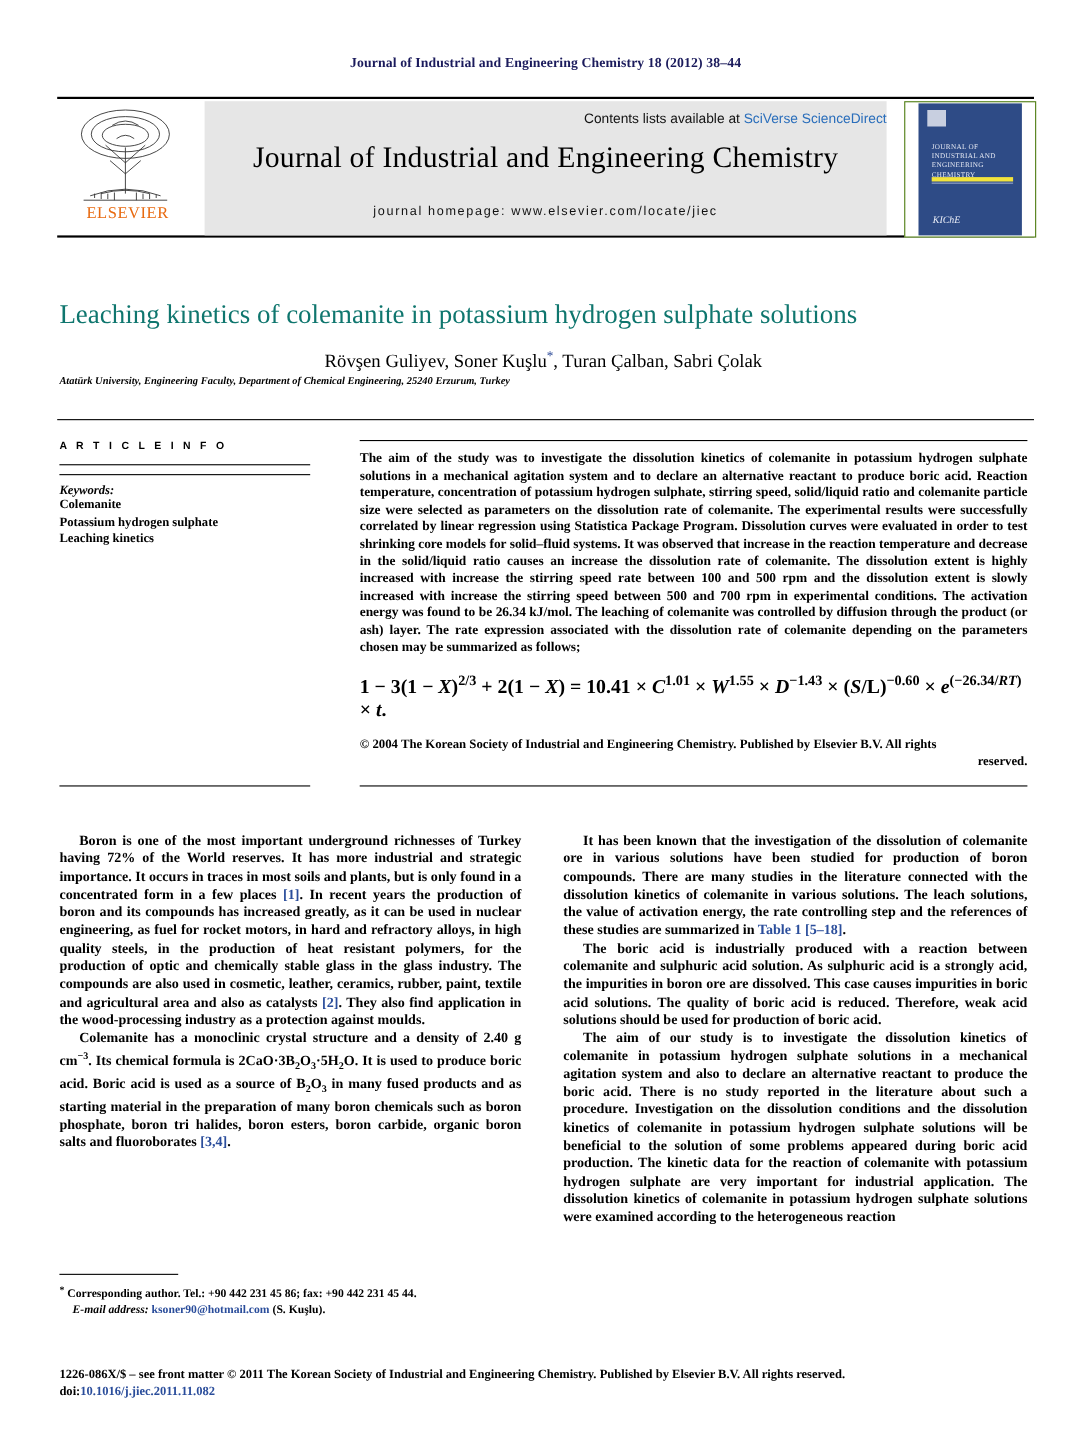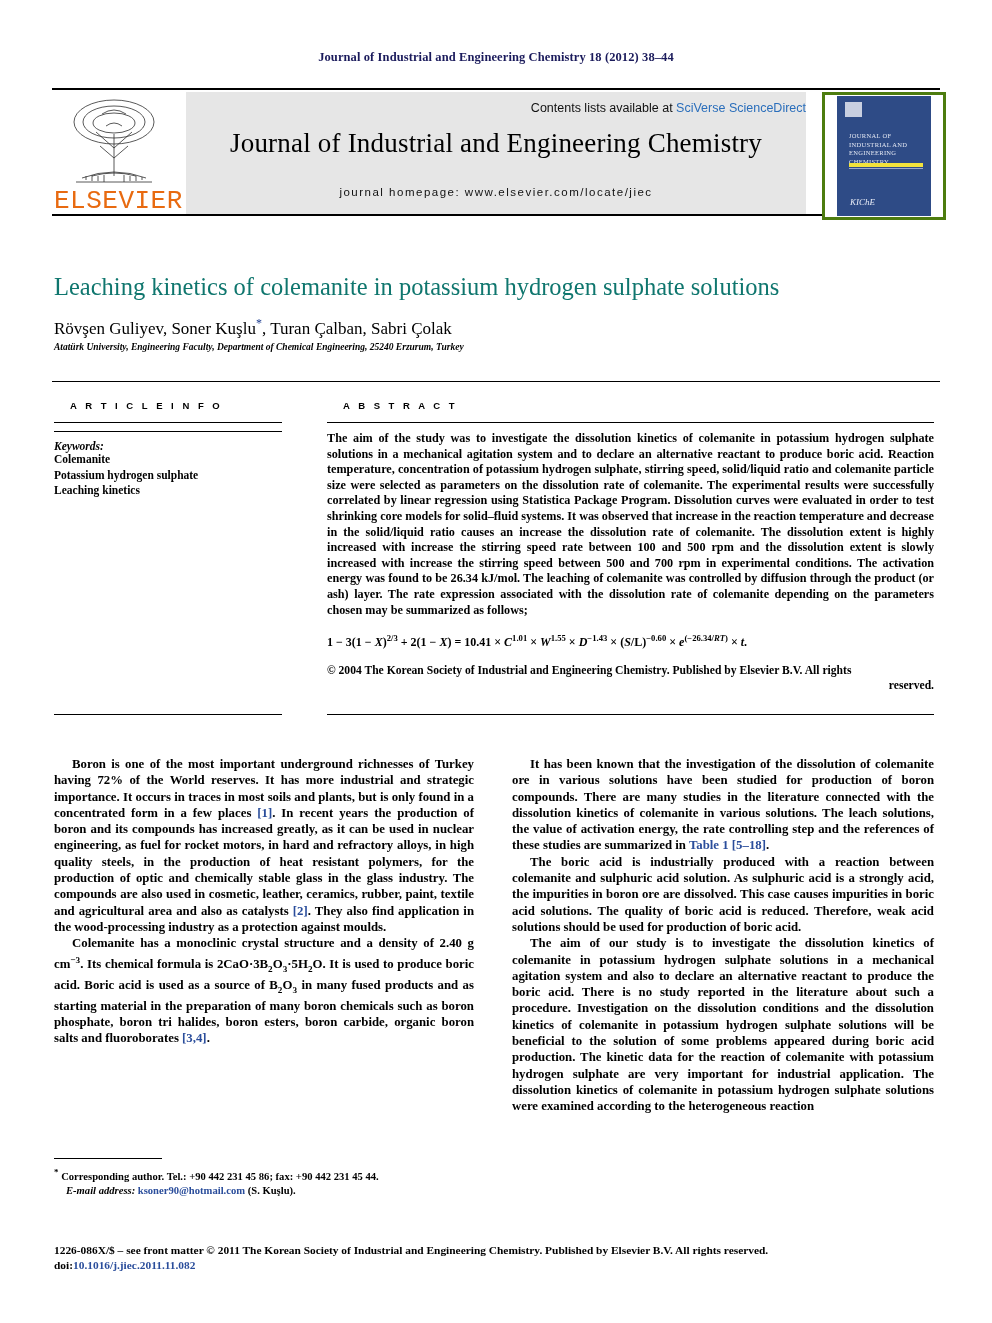--- a/index.html
+++ b/index.html
@@ -52,22 +52,22 @@
     width: 126px;
     height: 120px;
   }
   .tree-svg { position:absolute; left: 10px; top: 2px; }
   .elsevier-word {
     position: absolute;
     left: 2px;
     top: 92px;
     width: 124px;
     text-align: center;
-    font-family: Liberation Mono, monospace;
-    font-size: 26px;
+    font-family: Liberation Serif, serif;
+    font-size: 15px;
     letter-spacing: .5px;
     color: #e86a10;
     font-weight: normal;
   }
 
   .grey-band {
     position: absolute;
     left: 134px; top: 2px;
     width: 620px;
     height: 122px;
@@ -104,21 +104,21 @@
     letter-spacing: 1.5px;
   }
 
   
   .cover-thumb {
     position: absolute;
     left: 770px; top: 2px;
     width: 118px;
     height: 122px;
     background: #ffffff;
-    border: 3px solid #4d7c0f;
+    border: 1px solid #4d7c0f;
   }
   .cover-inner {
     position: absolute;
     left: 12px; top: 1px;
     width: 94px;
     height: 120px;
     background: #2e4b86;
   }
   .cover-els-mark {
     position: absolute;
@@ -168,20 +168,21 @@
     line-height: 30px;
     color: #0f766e;
   }
   .authors {
     position: absolute;
     left: 54px; top: 316px;
     width: 880px;
     font-family: "Liberation Serif", serif;
     font-size: 17px;
     color: #000;
+    text-align: center;
   }
   .authors .star { color: #1b3b8f; font-size: 12px; vertical-align: super; }
   .affiliation {
     position: absolute;
     left: 54px; top: 342px;
     width: 880px;
     font-family: "Liberation Serif", serif;
     font-style: italic;
     font-weight: bold;
     font-size: 9.5px;
@@ -205,21 +206,21 @@
     position: absolute;
     left: 327px; top: 400px;
     width: 607px;
   }
   .sec-head {
     font-family: "Liberation Sans", sans-serif;
     font-weight: bold;
     font-size: 9.5px;
     letter-spacing: 3px;
     color: #000;
-    margin: 0 0 11px 16px;
+    margin: 0 0 11px 0;
   }
   .hr-thin {
     border-top: 1.6px solid #000;
     margin: 0 0 8px 0;
   }
   .hist-label, .kw-label {
     font-family: "Liberation Serif", serif;
     font-style: italic;
     font-weight: bold;
     font-size: 11.5px;
@@ -239,21 +240,21 @@
     font-family: "Liberation Serif", serif;
     font-weight: bold;
     font-size: 12.2px;
     line-height: 15.6px;
     text-align: justify;
     margin: 0;
   }
   .abs-eq {
     font-family: "Liberation Serif", serif;
     font-weight: bold;
-    font-size: 12px;
+    font-size: 18px;
     margin: 15px 0 13px 0;
   }
   .abs-eq i { font-style: italic; }
   .abs-copy {
     font-family: "Liberation Serif", serif;
     font-weight: bold;
     font-size: 11.6px;
     line-height: 15px;
     text-align: justify;
     margin: 0;
@@ -402,21 +403,20 @@
     <div class="hr-thin"></div>
     <div class="kw-block">
       <p class="kw-label">Keywords:</p>
       <p class="kw-line">Colemanite</p>
       <p class="kw-line">Potassium hydrogen sulphate</p>
       <p class="kw-line">Leaching kinetics</p>
     </div>
   </div>
 
   <div class="abs-col">
-    <div class="sec-head">A B S T R A C T</div>
     <div class="hr-thin"></div>
     <p class="abs-body">The aim of the study was to investigate the dissolution kinetics of colemanite in potassium hydrogen sulphate solutions in a mechanical agitation system and to declare an alternative reactant to produce boric acid. Reaction temperature, concentration of potassium hydrogen sulphate, stirring speed, solid/liquid ratio and colemanite particle size were selected as parameters on the dissolution rate of colemanite. The experimental results were successfully correlated by linear regression using Statistica Package Program. Dissolution curves were evaluated in order to test shrinking core models for solid–fluid systems. It was observed that increase in the reaction temperature and decrease in the solid/liquid ratio causes an increase the dissolution rate of colemanite. The dissolution extent is highly increased with increase the stirring speed rate between 100 and 500 rpm and the dissolution extent is slowly increased with increase the stirring speed between 500 and 700 rpm in experimental conditions. The activation energy was found to be 26.34 kJ/mol. The leaching of colemanite was controlled by diffusion through the product (or ash) layer. The rate expression associated with the dissolution rate of colemanite depending on the parameters chosen may be summarized as follows;</p>
     <p class="abs-eq">
       1 − 3(1 − <i>X</i>)<sup>2/3</sup> + 2(1 − <i>X</i>) = 10.41 × <i>C</i><sup>1.01</sup> × <i>W</i><sup>1.55</sup> × <i>D</i><sup>−1.43</sup> × (<i>S</i>/L)<sup>−0.60</sup> × <i>e</i><sup>(−26.34/<i>RT</i>)</sup> × <i>t</i>.
     </p>
     <p class="abs-copy">
       <span>© 2004 The Korean Society of Industrial and Engineering Chemistry. Published by Elsevier B.V. All rights</span>
       <span class="right">reserved.</span>
     </p>
   </div>

